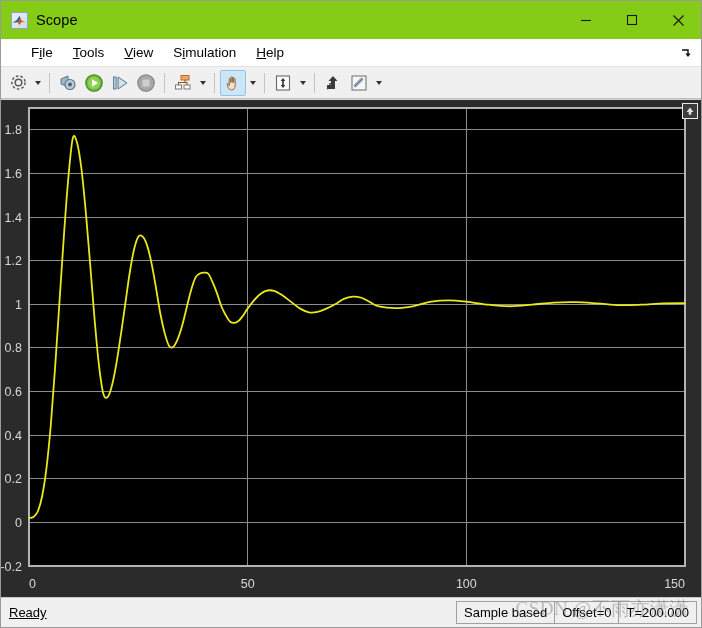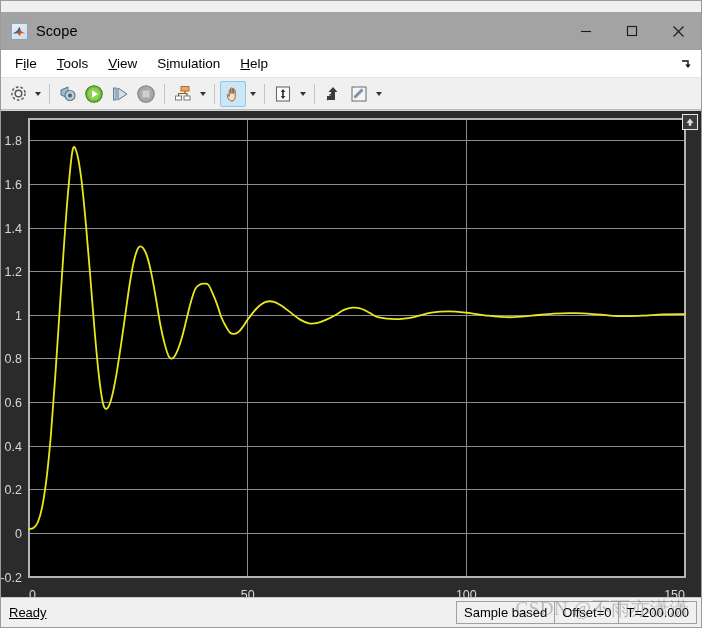--- a/index.html
+++ b/index.html
@@ -16,26 +16,25 @@
     width: 702px; height: 628px;
     background: #f0f0f0;
     border: 1px solid #9a9a9a;
     display: flex;
     flex-direction: column;
   }
 
   
   #titlebar {
     height: 38px;
-    background: #a3a3a3;
+    background: #84cc16;
     display: flex;
     align-items: center;
     flex: 0 0 auto;
     position: relative;
-    margin-top: 11px;
   }
   #app-icon {
     width: 17px; height: 17px;
     margin-left: 10px; margin-right: 8px;
     background: linear-gradient(135deg,#e8eef5 0%, #cfdcea 100%);
     border: 1px solid #8ea4bb;
     position: relative;
     flex: 0 0 auto;
   }
   #app-icon svg { position:absolute; left:0; top:0; }
@@ -53,21 +52,21 @@
   }
   #winbtns { position: absolute; right: 0; top: 0; display: flex; }
   .winbtn svg { display:block; }
 
   
   #menubar {
     height: 28px;
     background: #ffffff;
     display: flex;
     align-items: center;
-    padding-left: 4px;
+    padding-left: 20px;
     flex: 0 0 auto;
     position: relative;
     border-bottom: 1px solid #e3e3e3;
   }
   .menu-item {
     font-size: 13.5px;
     color: #000;
     padding: 3px 10px;
     cursor: default;
     white-space: nowrap;

